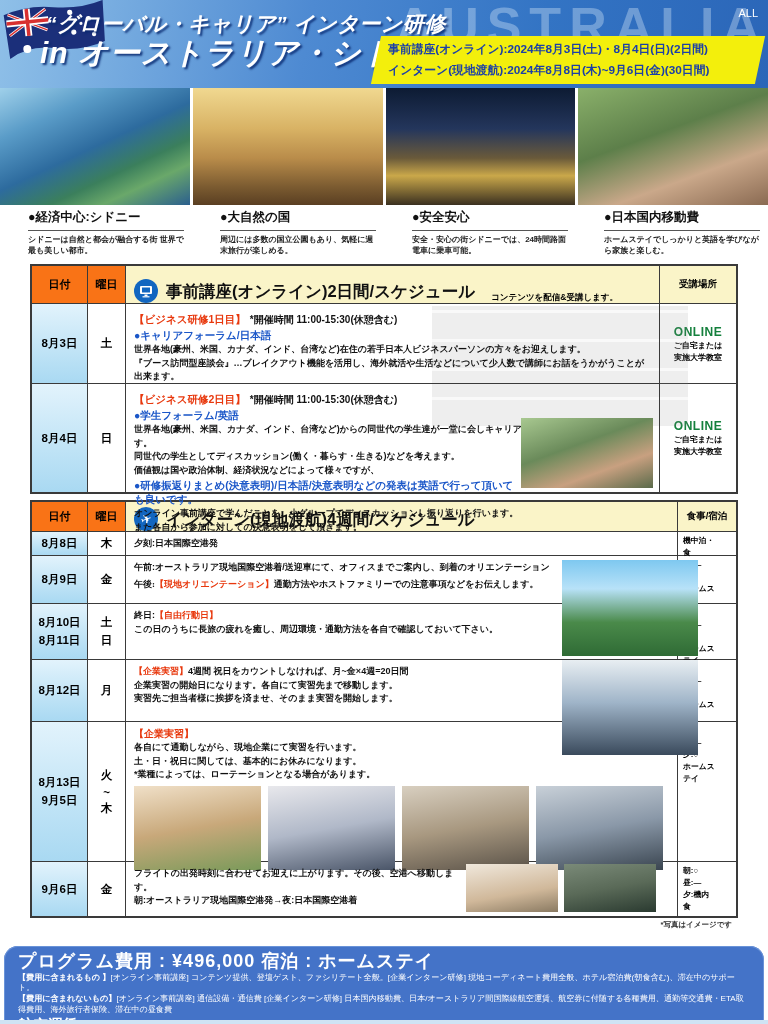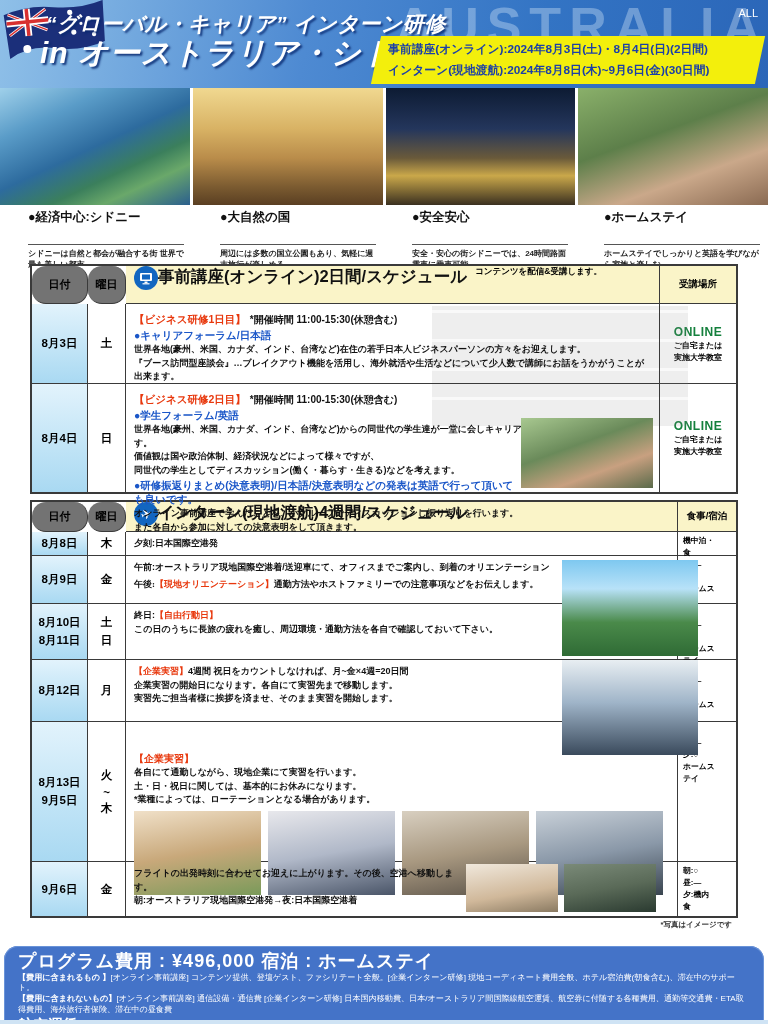--- a/index.html
+++ b/index.html
@@ -25,41 +25,41 @@
   .photos { position:absolute; top:88px; left:0; width:768px; height:117px; display:flex; gap:3px; background:#fff; }
   .photo { flex:1; }
   .ph-sydney { background:linear-gradient(155deg,#9fd0ea 0%,#5a9cc8 25%,#2d6b9e 50%,#3b7f5c 68%,#6aa86a 80%,#2b5f8e 100%); }
   .ph-kangaroo { background:linear-gradient(180deg,#f0d890 0%,#d8b264 35%,#b98c4a 60%,#7a5a30 85%,#5a3f22 100%); }
   .ph-night { background:linear-gradient(180deg,#0d1b33 0%,#24365c 35%,#6a5a3a 60%,#caa84a 75%,#3a3020 100%); }
   .ph-homestay { background:linear-gradient(160deg,#8ab06a 0%,#5d7f4a 40%,#caa88a 70%,#8a6a52 100%); }
 
   
   .features { position:absolute; top:209px; left:0; width:768px; display:flex; }
   .feature { width:192px; padding:0 8px 0 28px; }
-  .feature-title { font-size:12.5px; font-weight:bold; color:#111; border-bottom:1.5px solid #555; padding-bottom:18px; margin-bottom:3px; }
+  .feature-title { font-size:12.5px; font-weight:bold; color:#111; border-bottom:1.5px solid #555; padding-bottom:4px; margin-bottom:3px; }
   .feature-desc { font-size:8px; color:#222; line-height:1.4; font-weight:bold; }
 
   
   .grid-table { position:absolute; left:30px; width:708px; border:2px solid #3a3a3a; display:grid; background:#fff; }
   .cell { border-right:1px solid #3a3a3a; border-bottom:1px solid #3a3a3a; }
   .no-r { border-right:none; } .no-b { border-bottom:none; }
-  .h-blue { background:#737373; display:flex; align-items:center; justify-content:center; font-weight:bold; font-size:11px;border-radius:14px; }
+  .h-blue { background:#f97316; display:flex; align-items:center; justify-content:center; font-weight:bold; font-size:11px; }
   .h-yellow { background:#faf4c8; }
-  .h-title { display:flex; align-items:flex-start; padding:0 8px; }
+  .h-title { display:flex; align-items:flex-end; padding:0 8px; gap:8px; }
   .icon-circle { width:24px; height:24px; border-radius:50%; background:#1266c0; display:flex; align-items:center; justify-content:center; flex-shrink:0; }
   .tbl-title { font-size:16.5px; font-weight:bold; color:#111; white-space:nowrap; }
   .tbl-note { font-size:8.5px; font-weight:bold; line-height:1.35; margin-left:8px; }
   .h-side { display:flex; align-items:center; justify-content:center; font-weight:bold; font-size:9.5px; }
   .c-date { background:linear-gradient(180deg,#e2f3fc 0%,#a9d9f2 100%); display:flex; flex-direction:column; align-items:center; justify-content:center; font-weight:bold; font-size:11.5px; gap:3px; }
   .c-day { display:flex; flex-direction:column; align-items:center; justify-content:center; font-weight:bold; font-size:11.5px; gap:3px; }
   .c-body { padding:5px 8px; position:relative; z-index:1; }
   .c-place { display:flex; flex-direction:column; align-items:center; justify-content:center; text-align:center; font-size:8px; font-weight:bold; gap:1px; }
   .c-meal { font-size:7.8px; font-weight:bold; padding:3px 20px 0 5px; line-height:1.55; }
   .online { color:#15803d; font-size:12px; letter-spacing:0.5px; font-weight:bold; }
-  .tag { color:#e8380d; font-weight:bold; font-size:10.5px;margin-top:25px; }
+  .tag { color:#e8380d; font-weight:bold; font-size:10.5px; }
   .time { font-size:10px; font-weight:bold; color:#111; margin-left:4px; }
   .forum { color:#1a56c8; font-weight:bold; font-size:10.5px; margin-top:2px; }
   .body-line { font-size:9px; color:#111; line-height:1.5; font-weight:bold; }
   .narrow { max-width:386px; }
 
   
   .t1 { top:264px; grid-template-columns:56px 38px 534px 76px; grid-template-rows:38px 80px 108px; }
   .zoom-ghost { position:absolute; left:400px; top:40px; width:256px; height:120px; z-index:0; opacity:0.14;
     background:repeating-linear-gradient(0deg,#8a8a8a 0 26px,#d8d8d8 26px 29px), repeating-linear-gradient(90deg,#777 0 46px,#ccc 46px 50px); }
   .photo-t1 { position:absolute; right:6px; top:34px; width:132px; height:70px;
@@ -153,21 +153,21 @@
     </div>
     <div class="feature">
       <div class="feature-title">●大自然の国</div>
       <div class="feature-desc">周辺には多数の国立公園もあり、気軽に週末旅行が楽しめる。</div>
     </div>
     <div class="feature">
       <div class="feature-title">●安全安心</div>
       <div class="feature-desc">安全・安心の街シドニーでは、24時間路面電車に乗車可能。</div>
     </div>
     <div class="feature">
-      <div class="feature-title">●ホームステイ</div>
+      <div class="feature-title">●日本国内移動費</div>
       <div class="feature-desc">ホームステイでしっかりと英語を学びながら家族と楽しむ。</div>
     </div>
   </div>
 
   <div class="grid-table t1">
     <div class="zoom-ghost"></div>
     <div class="cell h-blue">日付</div>
     <div class="cell h-blue">曜日</div>
     <div class="cell h-yellow h-title">
       <span class="icon-circle">
@@ -198,22 +198,22 @@
       <div>ご自宅または</div>
       <div>実施大学教室</div>
     </div>
 
     <div class="cell c-date no-b">8月4日</div>
     <div class="cell c-day no-b">日</div>
     <div class="cell c-body no-b">
       <div><span class="tag">【ビジネス研修2日目】</span><span class="time">*開催時間 11:00-15:30(休憩含む)</span></div>
       <div class="forum">●学生フォーラム/英語</div>
       <div class="body-line">世界各地(豪州、米国、カナダ、インド、台湾など)からの同世代の学生達が一堂に会しキャリア観育成プログラムを実施します。</div>
+      <div class="body-line narrow">同世代の学生としてディスカッション(働く・暮らす・生きる)などを考えます。</div>
       <div class="body-line narrow">価値観は国や政治体制、経済状況などによって様々ですが、</div>
-      <div class="body-line narrow">同世代の学生としてディスカッション(働く・暮らす・生きる)などを考えます。</div>
       <div class="forum narrow">●研修振返りまとめ(決意表明)/日本語/決意表明などの発表は英語で行って頂いても良いです。</div>
       <div class="body-line narrow">オンライン事前講座で学んだことを、小グループでディスカッションし振り返りを行います。</div>
       <div class="body-line narrow">また各自から参加に対しての決意表明をして頂きます。</div>
       <div class="photo-t1"></div>
     </div>
     <div class="cell c-place no-r no-b">
       <div class="online">ONLINE</div>
       <div>ご自宅または</div>
       <div>実施大学教室</div>
     </div>

